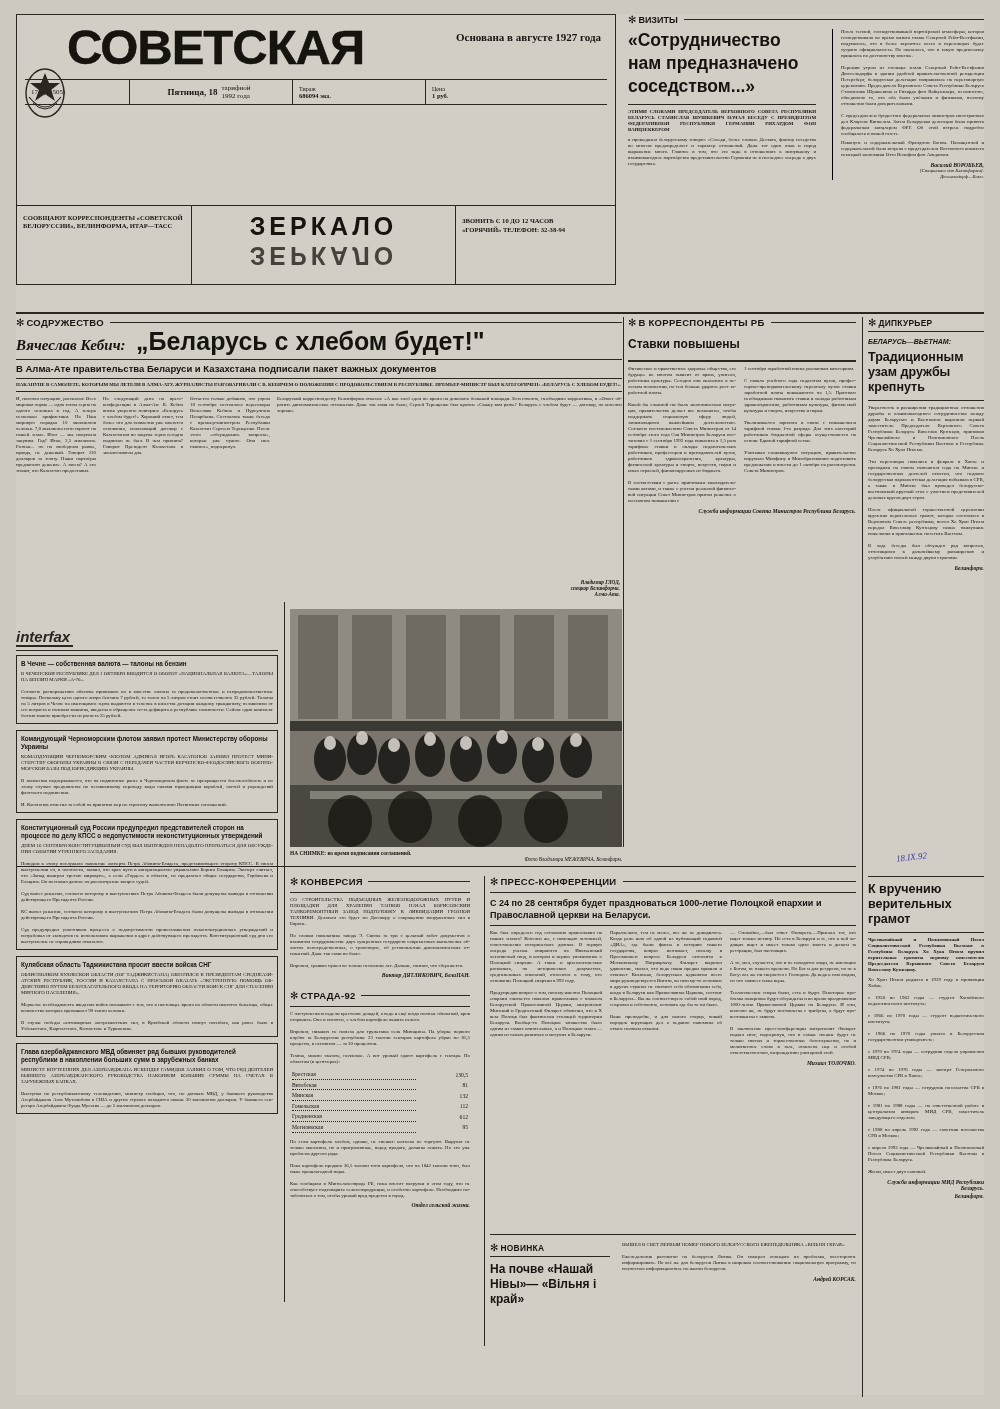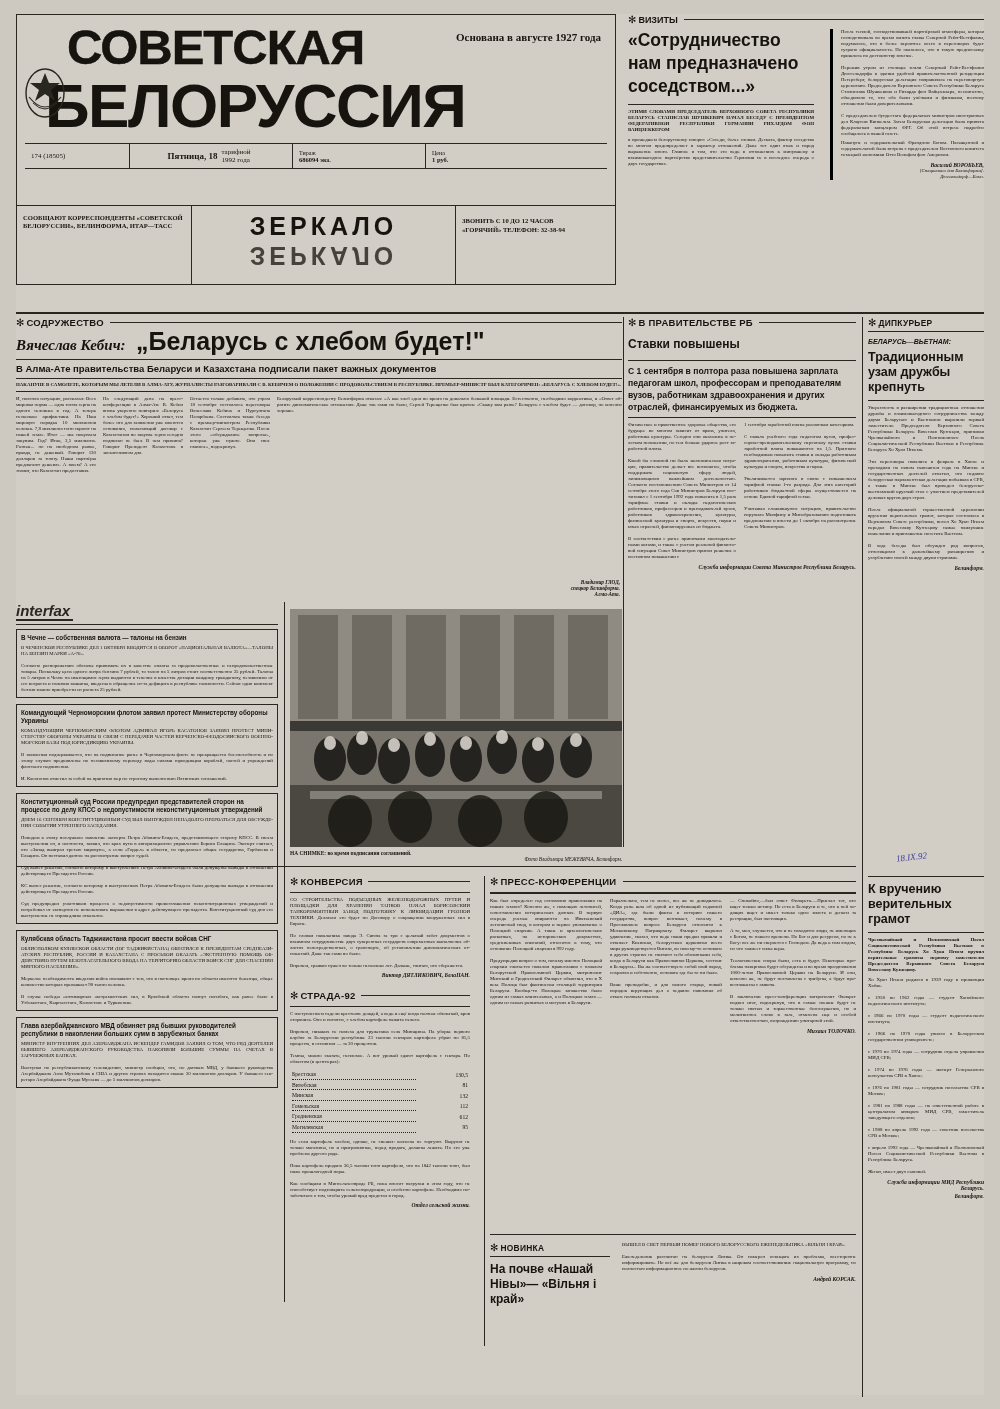--- a/index.html
+++ b/index.html
@@ -100,21 +100,20 @@
       <div class="mast-found">Основана в августе 1927 года</div>
       <div class="mast-title">СОВЕТСКАЯ</div>
       <div class="emblem">
         <svg width="44" height="52" viewBox="0 0 44 52">
           <ellipse cx="22" cy="26" rx="19" ry="24" fill="none" stroke="#2a2620" stroke-width="1.4"></ellipse>
           <path d="M22 6 L26 16 L37 16 L28 23 L32 34 L22 27 L12 34 L16 23 L7 16 L18 16 Z" fill="#2a2620"></path>
           <path d="M6 30 Q22 50 38 30" fill="none" stroke="#2a2620" stroke-width="1.2"></path>
           <path d="M10 36 Q22 48 34 36" fill="none" stroke="#2a2620" stroke-width="1"></path>
         </svg>
       </div>
-      <div class="mast-title2">БЕЛОРУССИЯ</div>
       <div class="mast-info">
         <div style="width:92px;">174 (18505)</div>
         <div style="width:150px;justify-content:center;">
           <span class="mast-date">Пятница, 18</span>
           <span style="margin:0 4px;font-size:7px;">
             <span>тарифной</span><br>
             <span>1992 года</span>
           </span>
         </div>
         <div style="width:120px;flex-direction:column;align-items:flex-start;justify-content:center;">
@@ -140,21 +139,21 @@
     </div>
   </div>
 
   <div class="topright">
     <div style="display:flex;align-items:center;">
       <span class="star">✻</span>
       <span class="vis-head" style="margin-left:2px;">ВИЗИТЫ</span>
       <span style="flex:1;border-top:1px solid #2a2620;margin-left:6px;height:1px;"></span>
     </div>
     <div style="display:flex;margin-top:4px;">
-      <div style="width:205px;padding-right:16px;box-sizing:border-box;border-right:3px solid #000000;">
+      <div style="width:205px;padding-right:16px;box-sizing:border-box;border-right:1px solid #000000;">
         <div class="big-quote">«Сотрудничество нам предназначено соседством...»</div>
         <div class="rule" style="margin:6px 0 4px 0;"></div>
         <div class="xtiny cap just">ЭТИМИ СЛОВАМИ ПРЕДСЕДАТЕЛЬ ВЕРХОВНОГО СОВЕТА РЕСПУБЛИКИ БЕЛАРУСЬ СТАНИСЛАВ ШУШКЕВИЧ НАЧАЛ БЕСЕДУ С ПРЕЗИДЕНТОМ ФЕДЕРАТИВНОЙ РЕСПУБЛИКИ ГЕРМАНИИ РИХАРДОМ ФОН ВАЙЦЗЕККЕРОМ</div>
         <div class="xtiny just" style="margin-top:4px;white-space:pre-line;">в прошедшем белорусскому говорю: «Со­седи, более словам. Дескать, фактор соседст­ва во многом предопределяет и характер от­ношений. Даже тот один язык и народ выражение много. Главное в том, что это ведь в отношениях к минувшему и взаимовыгодное партнёрство представи­тельство Германии не в последнее очередь о двух государствах.</div>
       </div>
       <div style="flex:1;padding-left:8px;box-sizing:border-box;">
         <div class="xtiny just" style="white-space:pre-line;">После теплой, господствовавшей партнёрской атмосферы, которая господствовала во время визита главы Северной Рейн-Вестфалии, подумалось, что в более вероятнее всего в переговорах будет суграно официальность. Но оказалось, что в такую предпосылку пришлось по достоинству мнение.
 
 Пережив утром из столицы земли Северный Рейн-Вестфалия Дюссельдорфа в здании удобной правительственной резиденции Петерсберг, белорусская делегация направилась на переговорную церемонию. Председателя Верховного Совета Республики Беларусь Станислава Шушкевича и Рихарда фон Вайцзеккера, несомненно, объединяло то, что оба были учёными и физиками, поэтому отношения были доверительными.
 
@@ -246,21 +245,21 @@
   </div>
   <div style="position:absolute;left:274px;top:836px;width:332px;">
     <div style="font-size:5.4px;font-weight:bold;">НА СНИМКЕ: во время подписания соглашений.</div>
     <div style="font-size:5.2px;text-align:right;font-style:italic;">Фото Владимира МЕЖЕВИЧА, Белинформ.</div>
   </div>
 
   <div style="position:absolute;left:480px;top:565px;width:124px;font-size:5.2px;white-space:pre-line;text-align:right;font-style:italic;font-weight:bold;">Владимир ГЛОД,
 спецкор Белинформа.
 Алма-Ата.</div>
 
-  <div style="position:absolute;left:0;top:588px;width:262px;">
+  <div style="position:absolute;left:0;top:614px;width:262px;">
     <div><span class="interfax">interfax</span></div>
     <div class="rule" style="margin-top:3px;"></div>
     <div style="border:1px solid #2a2620;padding:4px;margin-top:4px;">
       <div class="boxhead">В Чечне — собственная валюта — талоны на бензин</div>
       <div class="xtiny just" style="margin-top:3px;white-space:pre-line;">В ЧЕЧЕНСКОЙ РЕСПУБЛИКЕ ДЕЛ 1 ОКТЯБРЯ ВВОДИТСЯ В ОБОРОТ «НАЦИОНАЛЬНАЯ ВАЛЮТА»—ТАЛОНЫ НА БЕНЗИН МАРКИ «А-76».
 
 Согласно распоряжению обязаны принимать их в качестве оплаты за продовольственные и непродовольственные товары. Поскольку цена одного литра бензи­на 7 рублей, то талон на 5 литров стоит соответственно 35 рублей. Талоны на 5 литров в Чечне на имеющимся зерна выдаются в течение в качестве дотации каждому гражданину, независимо от его возраста и наличия машины, введены в обращение из-за дефицита в респуб­лике наличности. Сейчас один комплект бензин можно приобрести из расчета 25 рублей.</div>
     </div>
     <div style="border:1px solid #2a2620;padding:4px;margin-top:6px;">
       <div class="boxhead">Командующий Черноморским флотом заявил протест Министерству обороны Украины</div>
@@ -357,26 +356,25 @@
 
 Пока картофель продано 36,5 тысячи тонн картофеля, что на 1842 тысячи тонн, был ниже прошлогодней поры.
 
 Как сообщили в Минсельхозпроде РБ, пока вносят на­грузки в этом году, что не способствует подтоварить сель­хозпродукции, и особенно картофель. Необходимо по­заботиться о том, чтобы урожай вред предстал в город.</div>
     <div class="signature" style="margin-top:3px;">Отдел сельской жизни.</div>
   </div>
 
   <div style="position:absolute;left:612px;top:303px;width:228px;">
     <div style="display:flex;align-items:center;">
       <span class="star">✻</span>
-      <span class="sect-title" style="margin-left:2px;">В ПРАВИТЕЛЬСТВЕ РБ</span>
+      <span class="sect-title" style="margin-left:2px;">В КОРРЕСПОНДЕНТЫ РБ</span>
       <span style="flex:1;border-top:1px solid #2a2620;margin-left:6px;height:1px;"></span>
     </div>
     <div class="hl stavki" style="margin-top:6px;">Ставки повышены</div>
     <div class="rule" style="margin-top:6px;"></div>
-    <div style="font-family:'Liberation Sans',sans-serif;font-weight:bold;font-size:8.6px;line-height:12px;padding:4px 0;">С 1 сентября в полтора раза повышена зарплата педагогам школ, профессорам и преподавателям вузов, работникам здравоохранения и других отраслей, финансируемых из бюджета.</div>
     <div class="rule"></div>
     <div style="display:flex;gap:8px;margin-top:4px;">
       <div class="xtiny just" style="width:108px;white-space:pre-line;">Физическое и нравст­венное здоровье общест­ва, его будущее во многом зависит от врача, учителя, работника культуры. Се­годня они оказались в не­легком положении, но тем больше ударное рост за­работной платы.
 
 Какой бы сложной ни была экономическая ситуа­ция, правительство делает все возможное, чтобы под­держать социальную сфе­ру людей, занимающихся важнейшим деятельно­стью. Согласно постановле­нию Совета Министров от 14 сентября этого года Сов Министров Беларуси пос­тановил с 1 сентября 1992 года повысить в 1,5 раза тарифные ставки и оклады педагогических работни­ков, профессоров и препо­давателей вузов, работни­ков здравоохранения, культуры, физической культу­ры и спорта, искусств, нау­ки и иных отраслей, фи­нансируемых из бюджета.
 
 В соответствии с ранее принятыми законодатель­ными актами, и также с учетом реальной финансо­вой ситуации Совет Мини­стров принял решение о поэтапном повышении с</div>
       <div class="xtiny just" style="flex:1;white-space:pre-line;">1 сентября заработной платы указанным катего­риям.
 
 С начала учебного года педагогам вузов, профес­сорско-преподавательско­му персоналу вузов став­ки заработной платы по­вышаются на 1,5. При­знано необходимым повы­сить ставки и оклады ра­ботникам здравоохранения, работникам культуры, фи­зической культуры и спор­та, искусства и науки.
@@ -409,20 +407,21 @@
 
   <div class="handwrite" style="position:absolute;left:880px;top:838px;">18.IX.92</div>
 
   <div style="position:absolute;left:474px;top:862px;width:366px;">
     <div style="display:flex;align-items:center;">
       <span class="star">✻</span>
       <span class="sect-title" style="margin-left:2px;">ПРЕСС-КОНФЕРЕНЦИИ</span>
       <span style="flex:1;border-top:1px solid #2a2620;margin-left:6px;height:1px;"></span>
     </div>
     <div class="rule" style="margin-top:5px;"></div>
+    <div class="sub-b" style="padding:4px 0;">С 24 по 28 сентября будет праздноваться 1000-летие Полоцкой епархии и Православной церкви на Беларуси.</div>
     <div class="rule"></div>
     <div style="display:flex;gap:8px;margin-top:4px;">
       <div class="xtiny just" style="width:112px;white-space:pre-line;">Как был определен год основания православия на наших землях? Конечно же, с помощью летописей, сопоставления исторических данных. В первую очередь ученые опираются на Ипатьевский летописный свод, в котором и первое упоминание о Полоцкой епархии. А такие и археологических раскопках, на исторических документах, средневековых описаний, относятся к тому, что основание Полоцкой епархии в 992 году.
 
 Предупредив вопрос о том, почему именно Полоцкой епархии считается началом православия с началом Белорусской Православной Церкви, мит­рополит Минский и Гродненский Филарет объяснил, что в X веке Полоцк был фактически столицей терри­тории Беларуси. Вообще-то Полоцкое княжество было одним из самых влиятель­ных, а и Полоцкая земля — одним из самых развитых и могучих в Беларуси.</div>
       <div class="xtiny just" style="width:112px;white-space:pre-line;">Параллельно, тем не менее, все же не доводилось. Когда речь шла об одной из публикаций не­давней «ДИА», где были факты в историю нашего государства, вопрос возникает, почему в Прославляем вопросе Беларуси относится к Московско­му Патриархату. Филарет вы­разил удивление, сказал, что ведь наши предки пришли и отвечает Киевская, белорусская церковная всего мира руководствуется Витязи, во почему-то основано в других странах не считают себя обязанными себя, когда в Беларуси как Православная Церковь, со­стоит в Беларуси... Вы же соответ­ствуете собой свой народ, со­храняя и собственно, осно­вать где бы то ни было.
 
 Ваше преподобие, и для самого старца, новый порядок верующих дел о недавно напомнил об отказе полным отказом.</div>
       <div class="xtiny just" style="flex:1;white-space:pre-line;">— Спокойно,—был ответ Филарета.—Приехал тот, кто ищет только истину. Но есть в Беларуси и те, что к ней хо­дящих ищет и имеет толь­ко одно: власть и деньги за рестрации, был настоящих.
 

